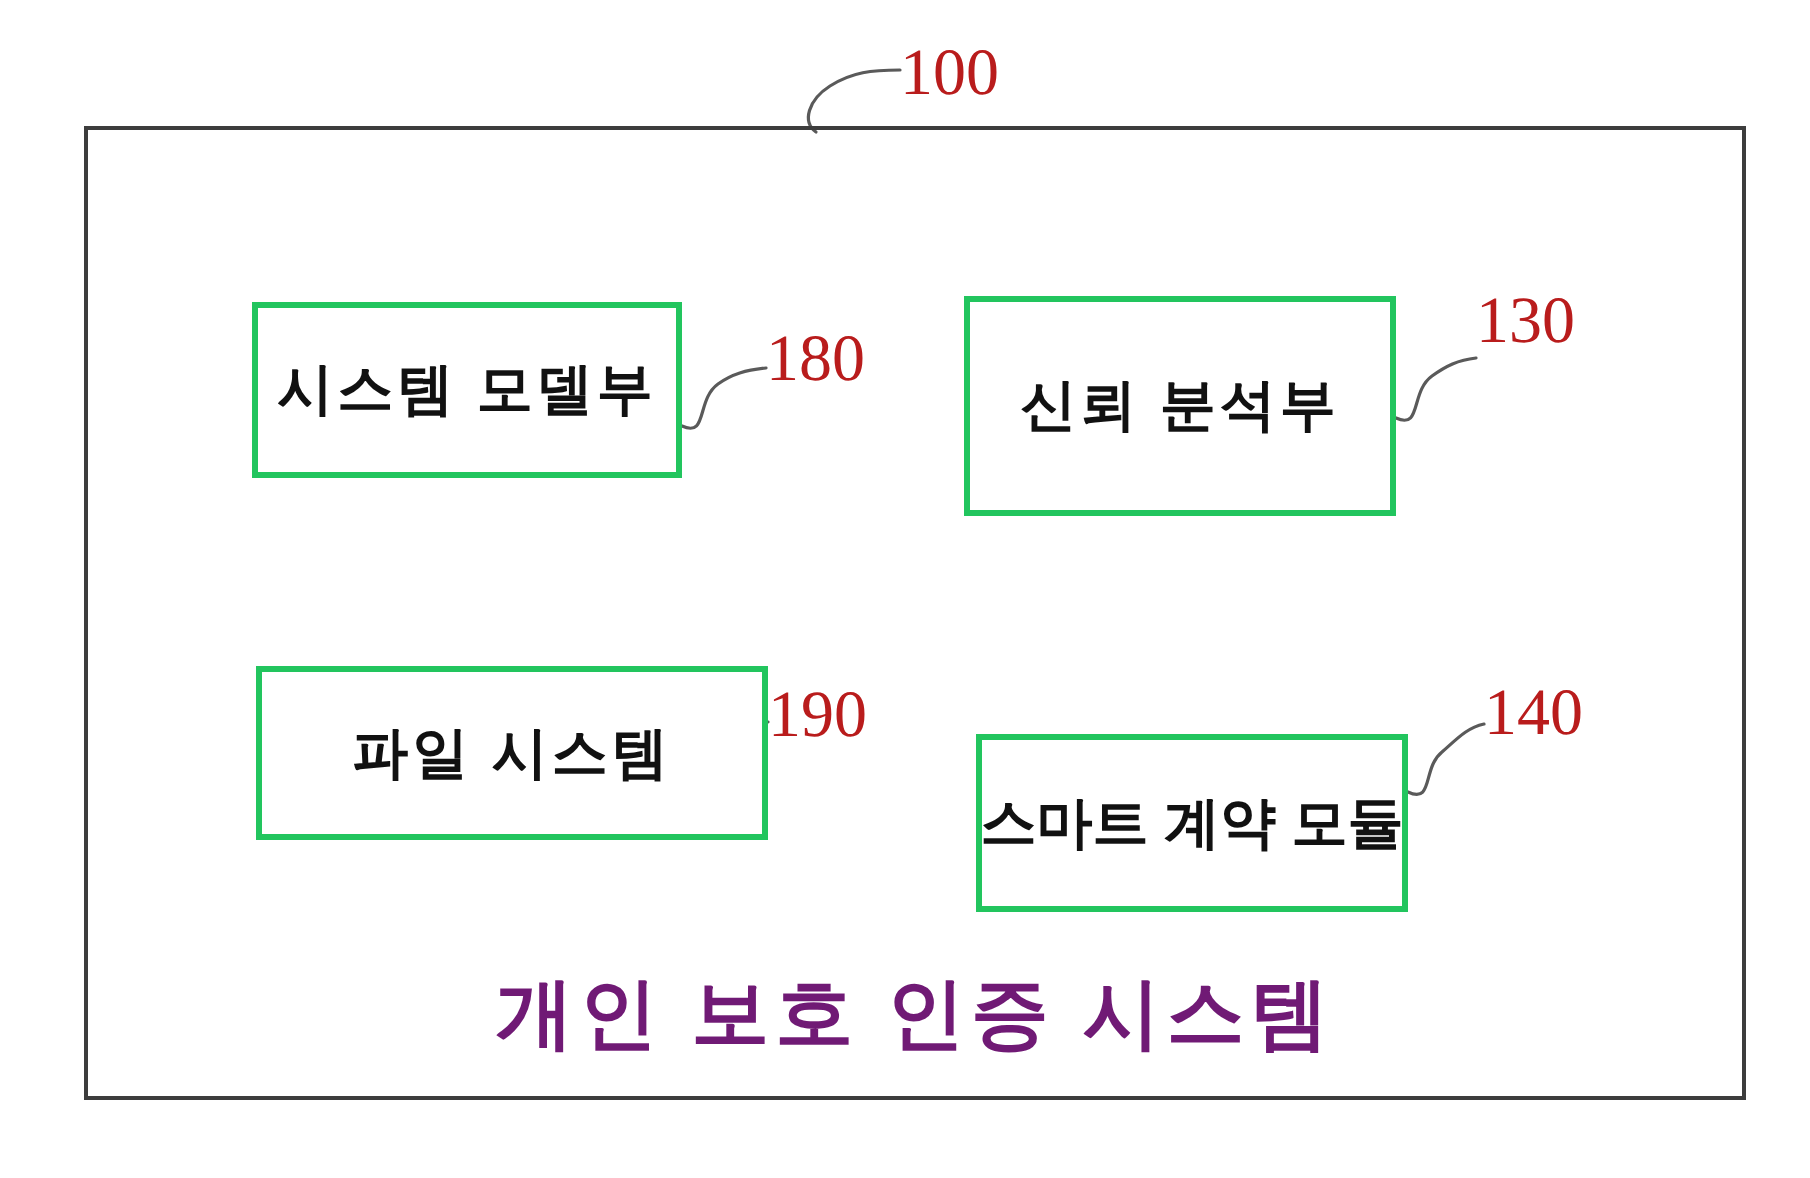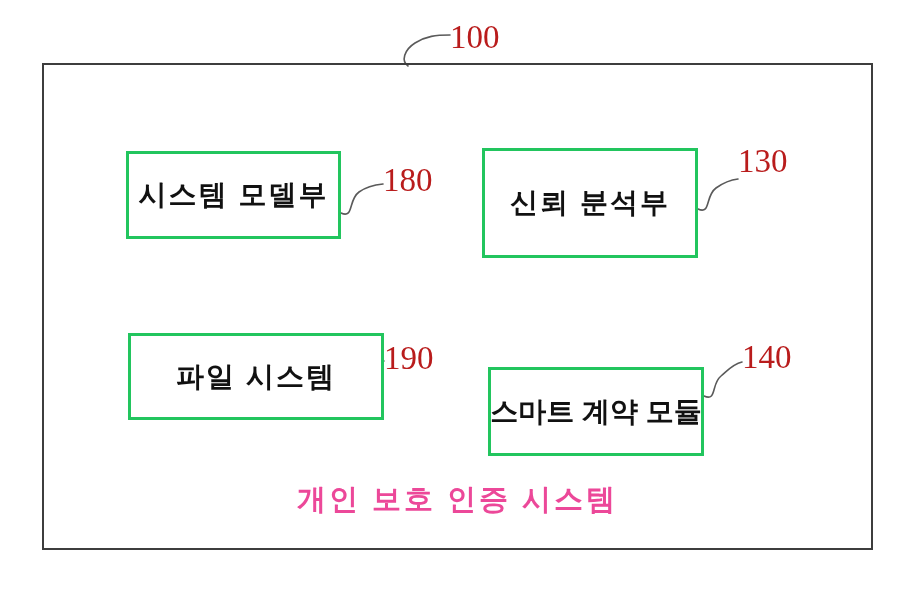--- a/index.html
+++ b/index.html
@@ -58,23 +58,23 @@
   .r110 { left: 383px; top: 164px; }
   .r130 { left: 738px; top: 145px; }
   .r120 { left: 384px; top: 342px; }
   .r140 { left: 742px; top: 341px; }
   .caption {
     position: absolute;
     left: 42px;
     top: 480px;
     width: 831px;
     text-align: center;
-    font-size: 29px;
+    font-size: 39px;
     font-weight: bold;
-    color: #ec4899;
+    color: #701a75;
     letter-spacing: 3px;
     white-space: nowrap;
   }
   .leaders {
     position: absolute;
     left: 0;
     top: 0;
     width: 905px;
     height: 589px;
     pointer-events: none;

